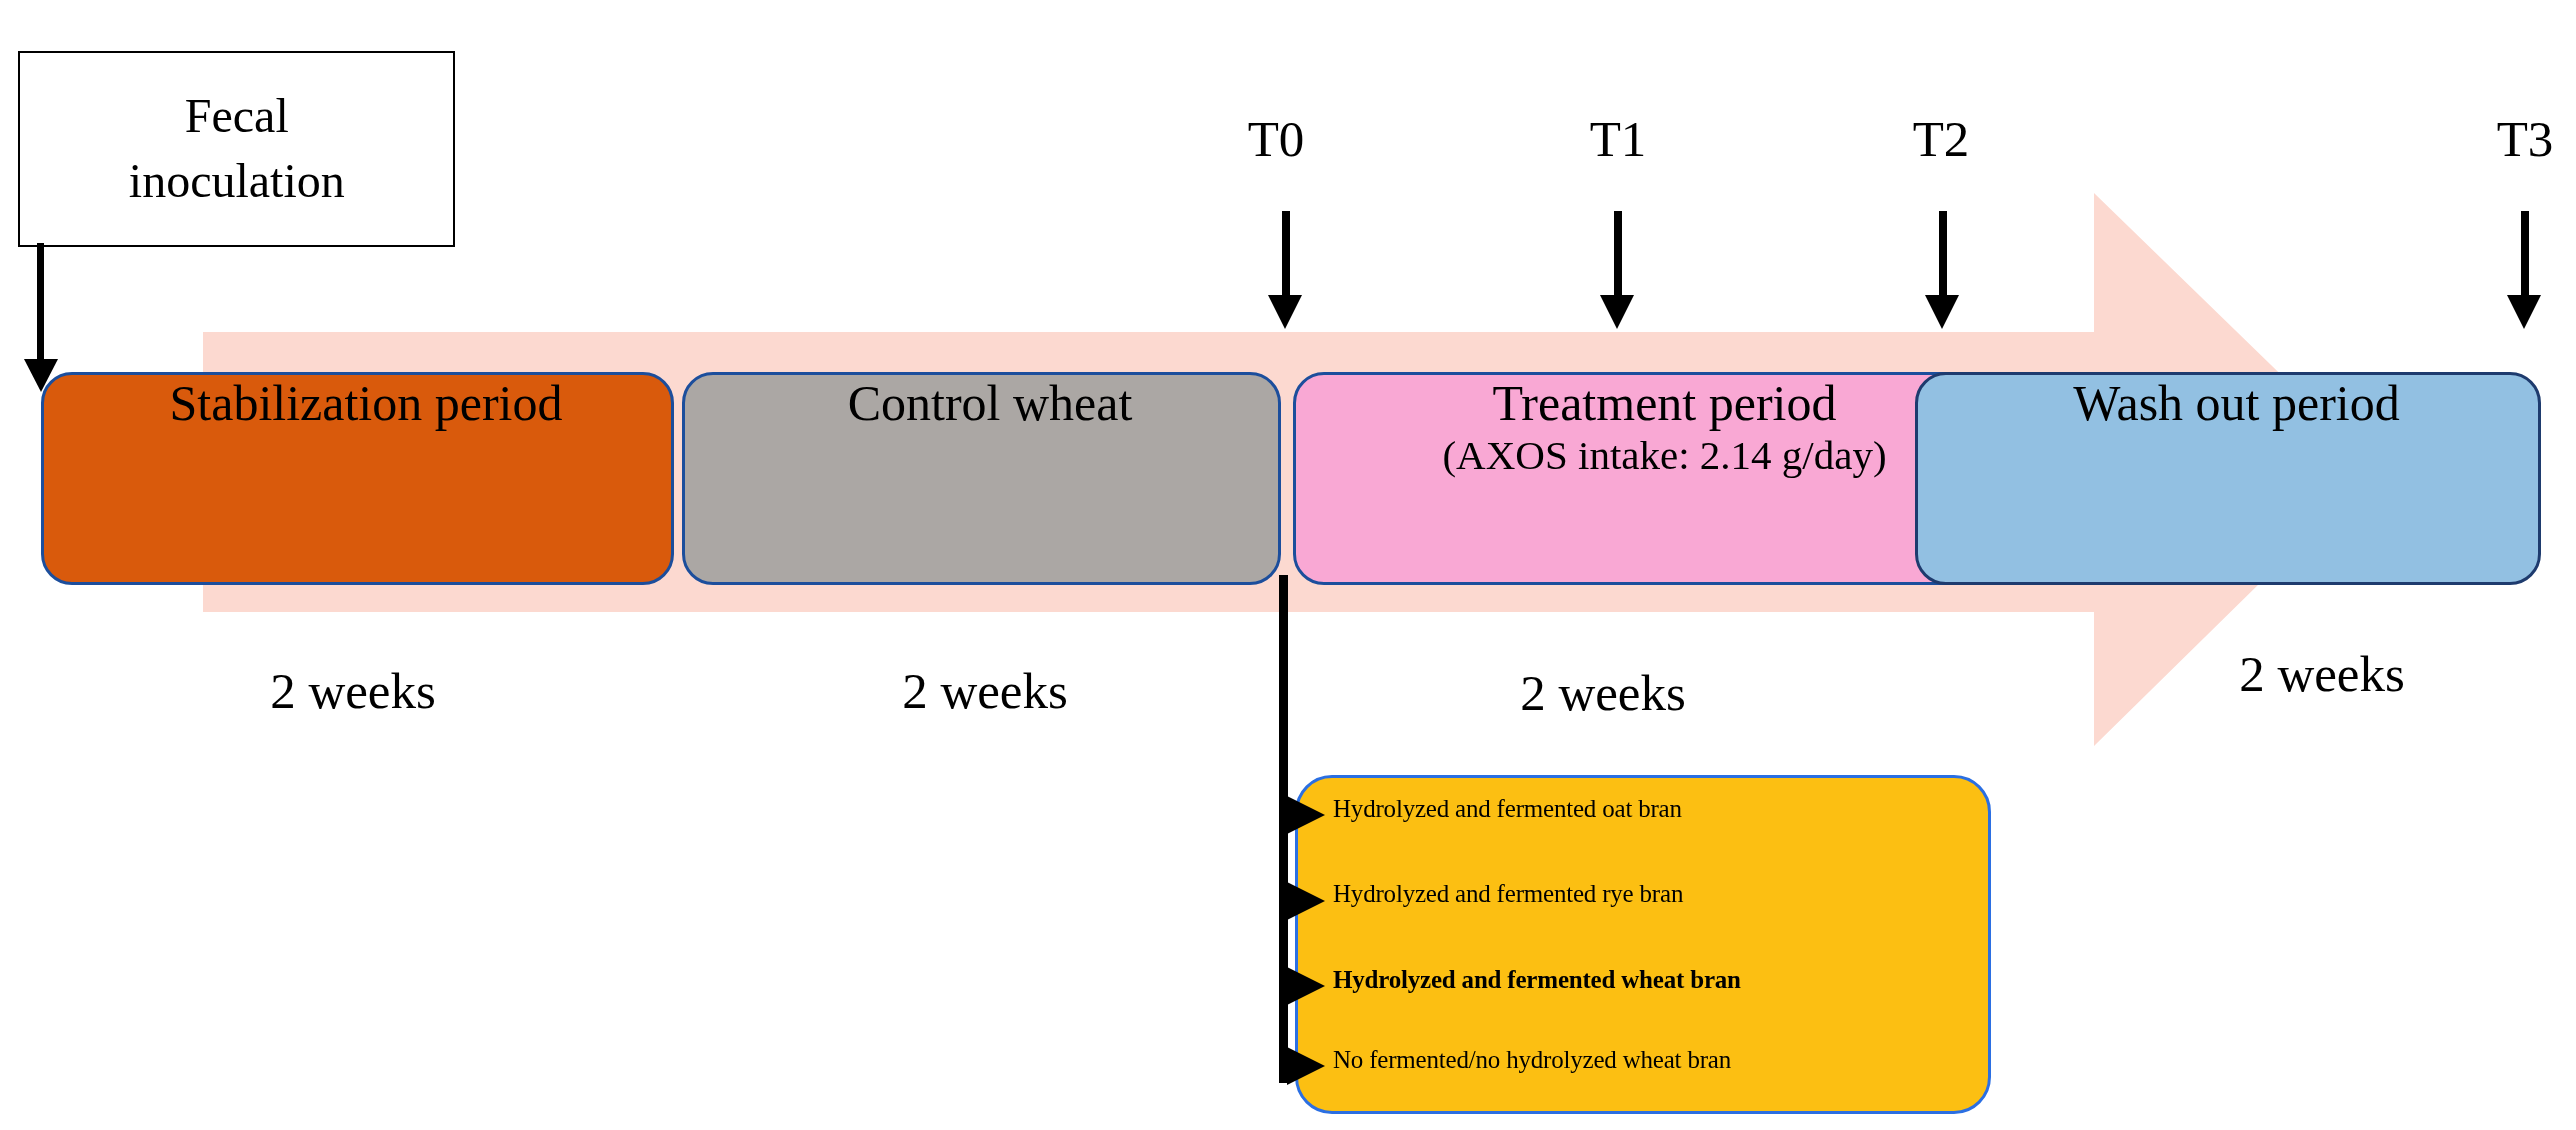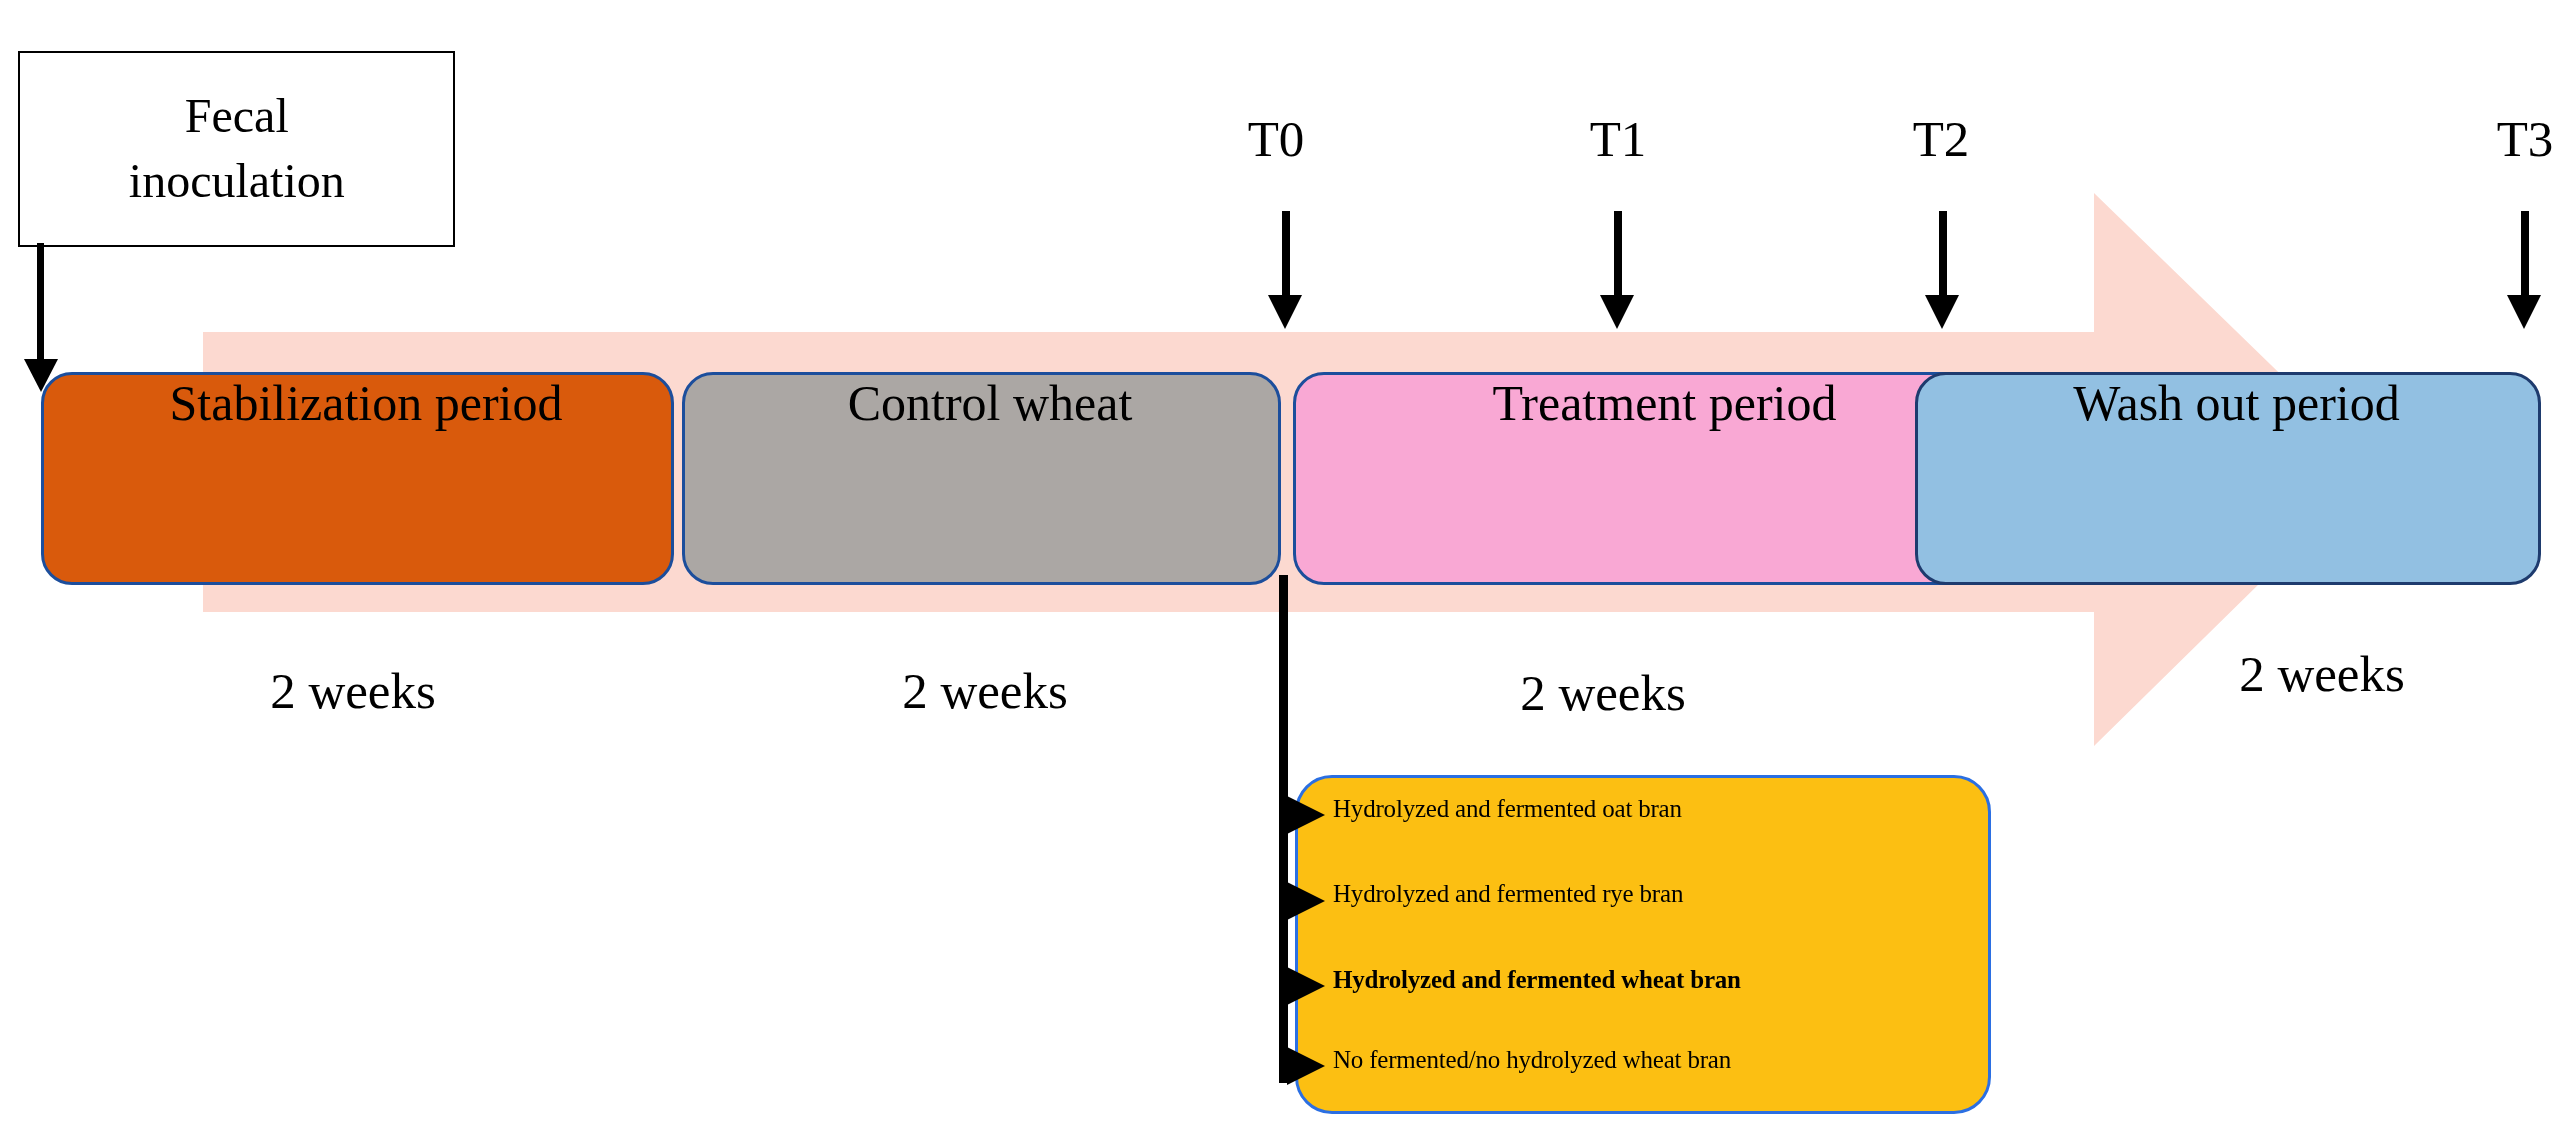--- a/index.html
+++ b/index.html
@@ -92,20 +92,21 @@
   <div class="head-down tp-head" style="left:2507px"></div>
 
   <div class="period p0">
     <div class="period-label">Stabilization period</div>
   </div>
   <div class="period p1">
     <div class="period-label">Control wheat</div>
   </div>
   <div class="period p2">
     <div class="period-label">Treatment period</div>
+    <div class="period-sub">(AXOS intake: 2.14 g/day)</div>
   </div>
   <div class="period p3">
     <div class="period-label">Wash out period</div>
   </div>
 
   <div class="duration d0">2 weeks</div>
   <div class="duration d1">2 weeks</div>
   <div class="duration d2">2 weeks</div>
   <div class="duration d3">2 weeks</div>
 

